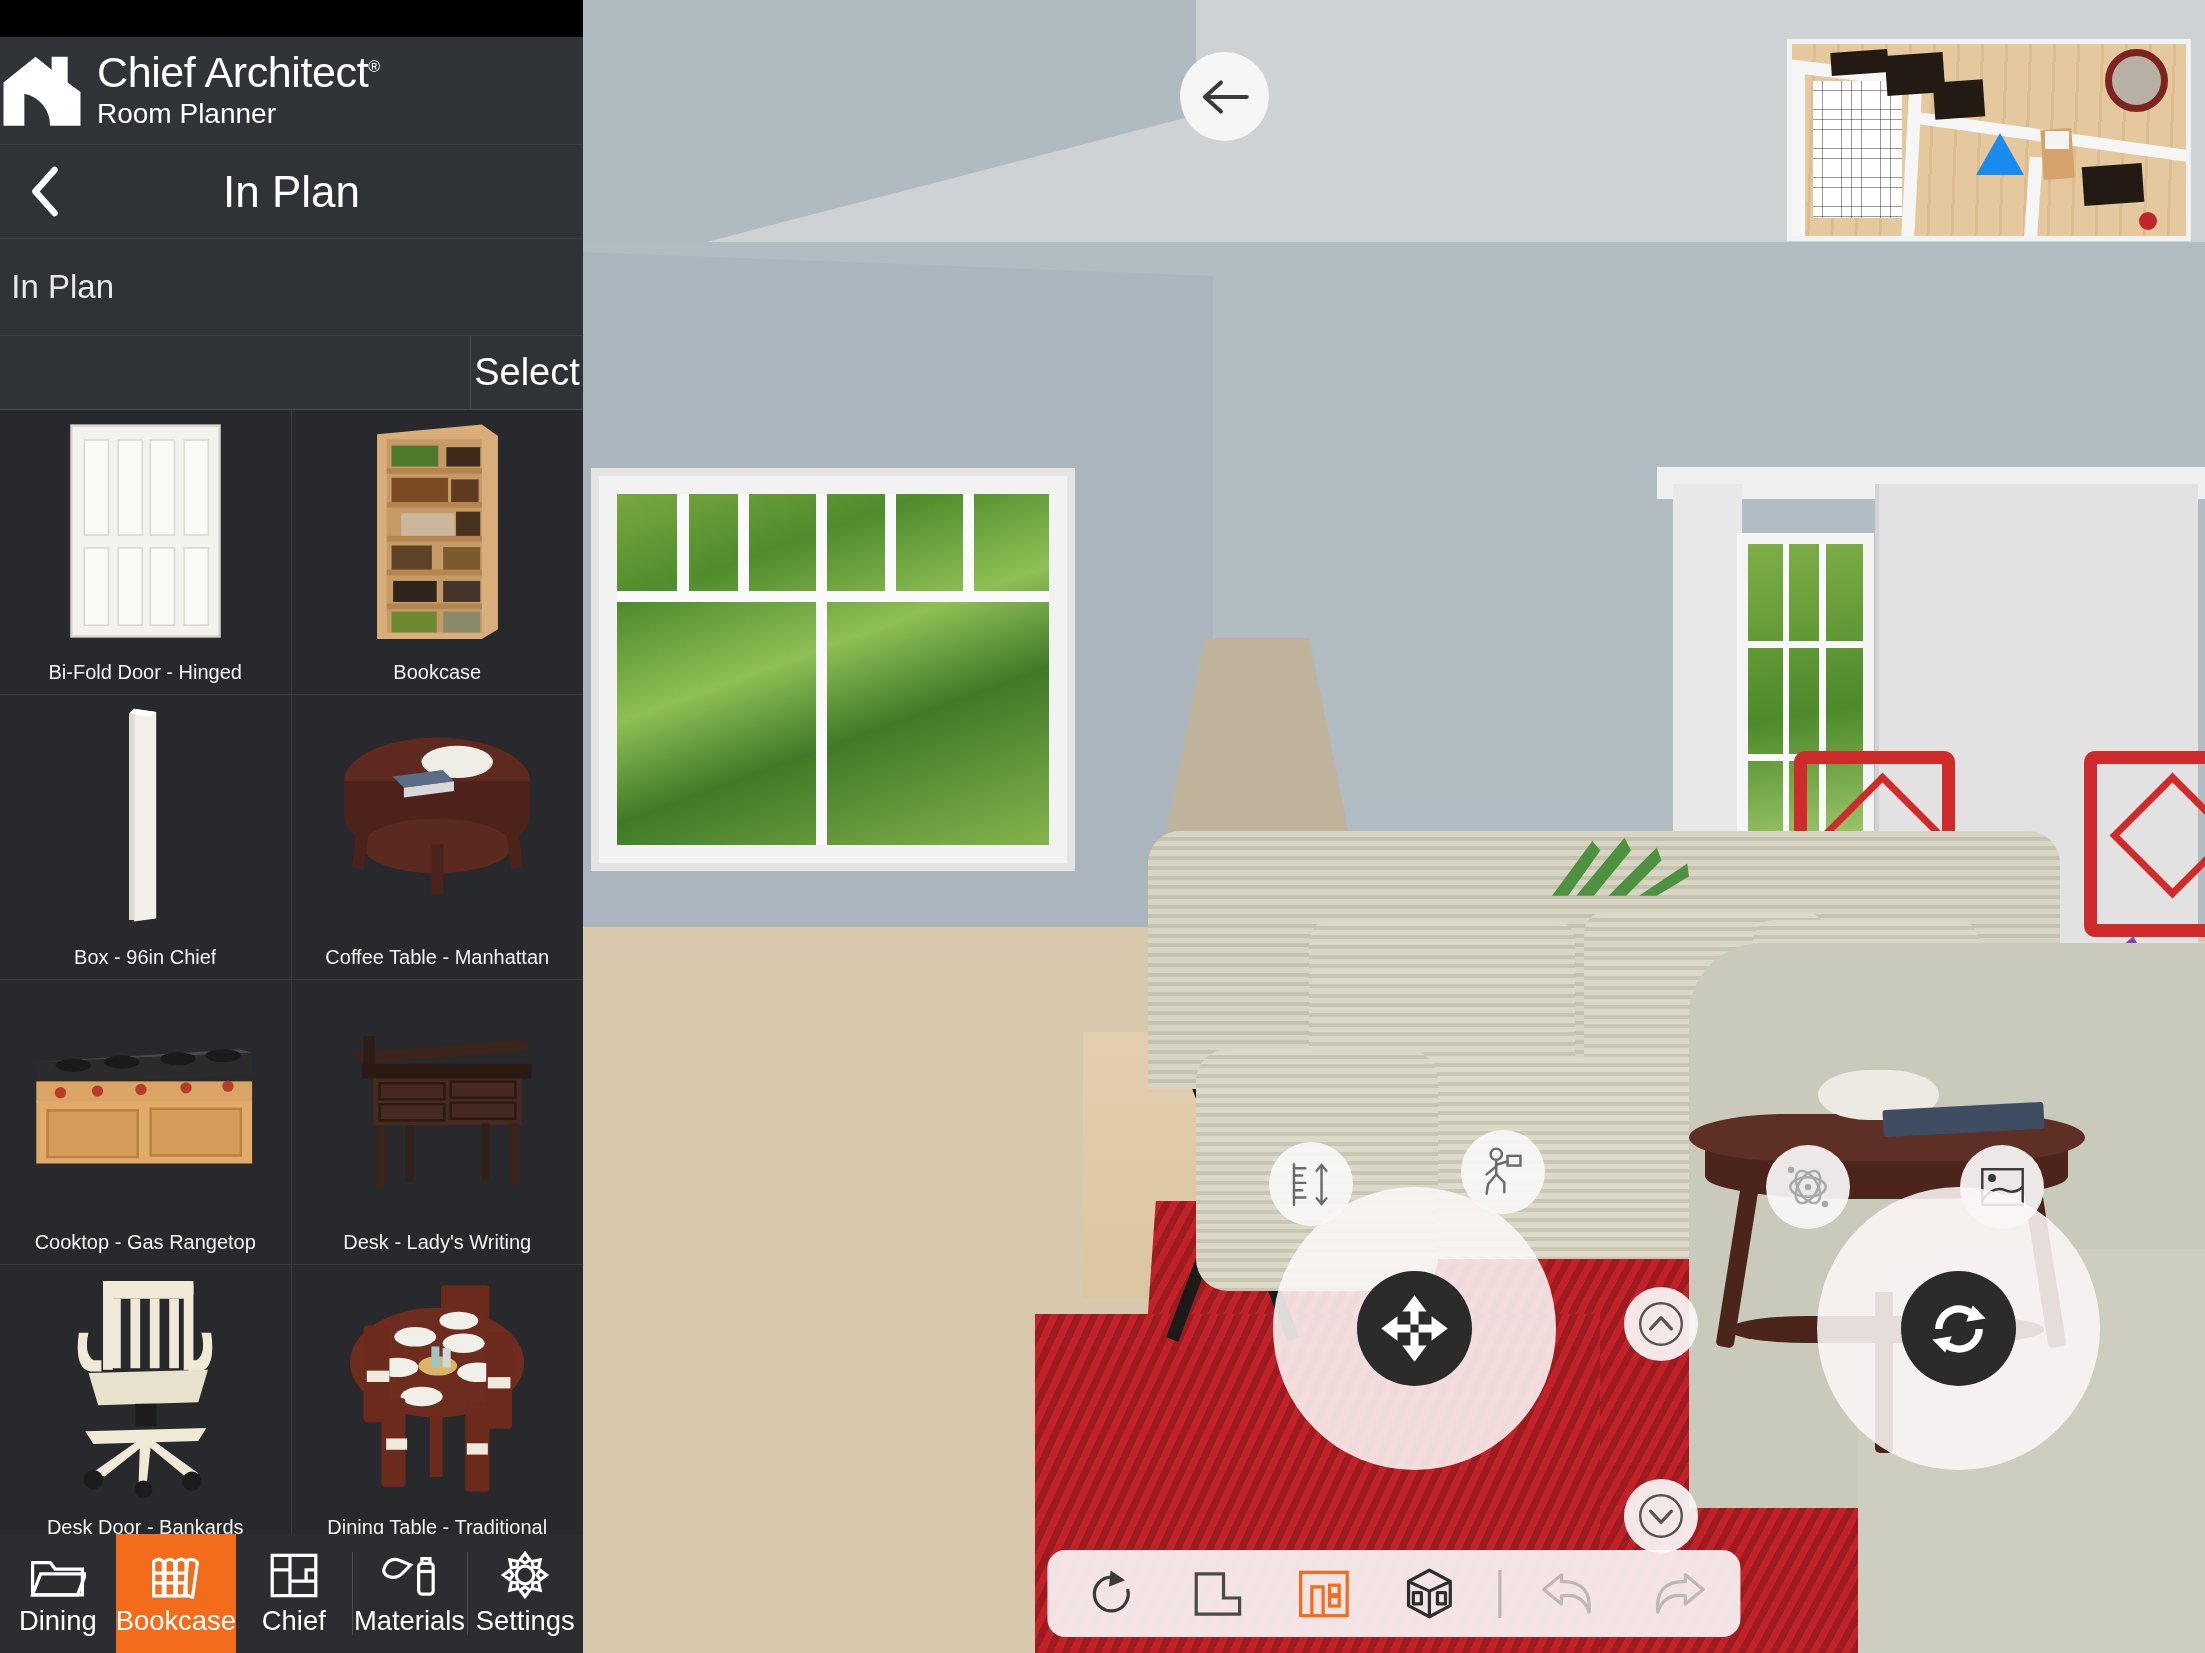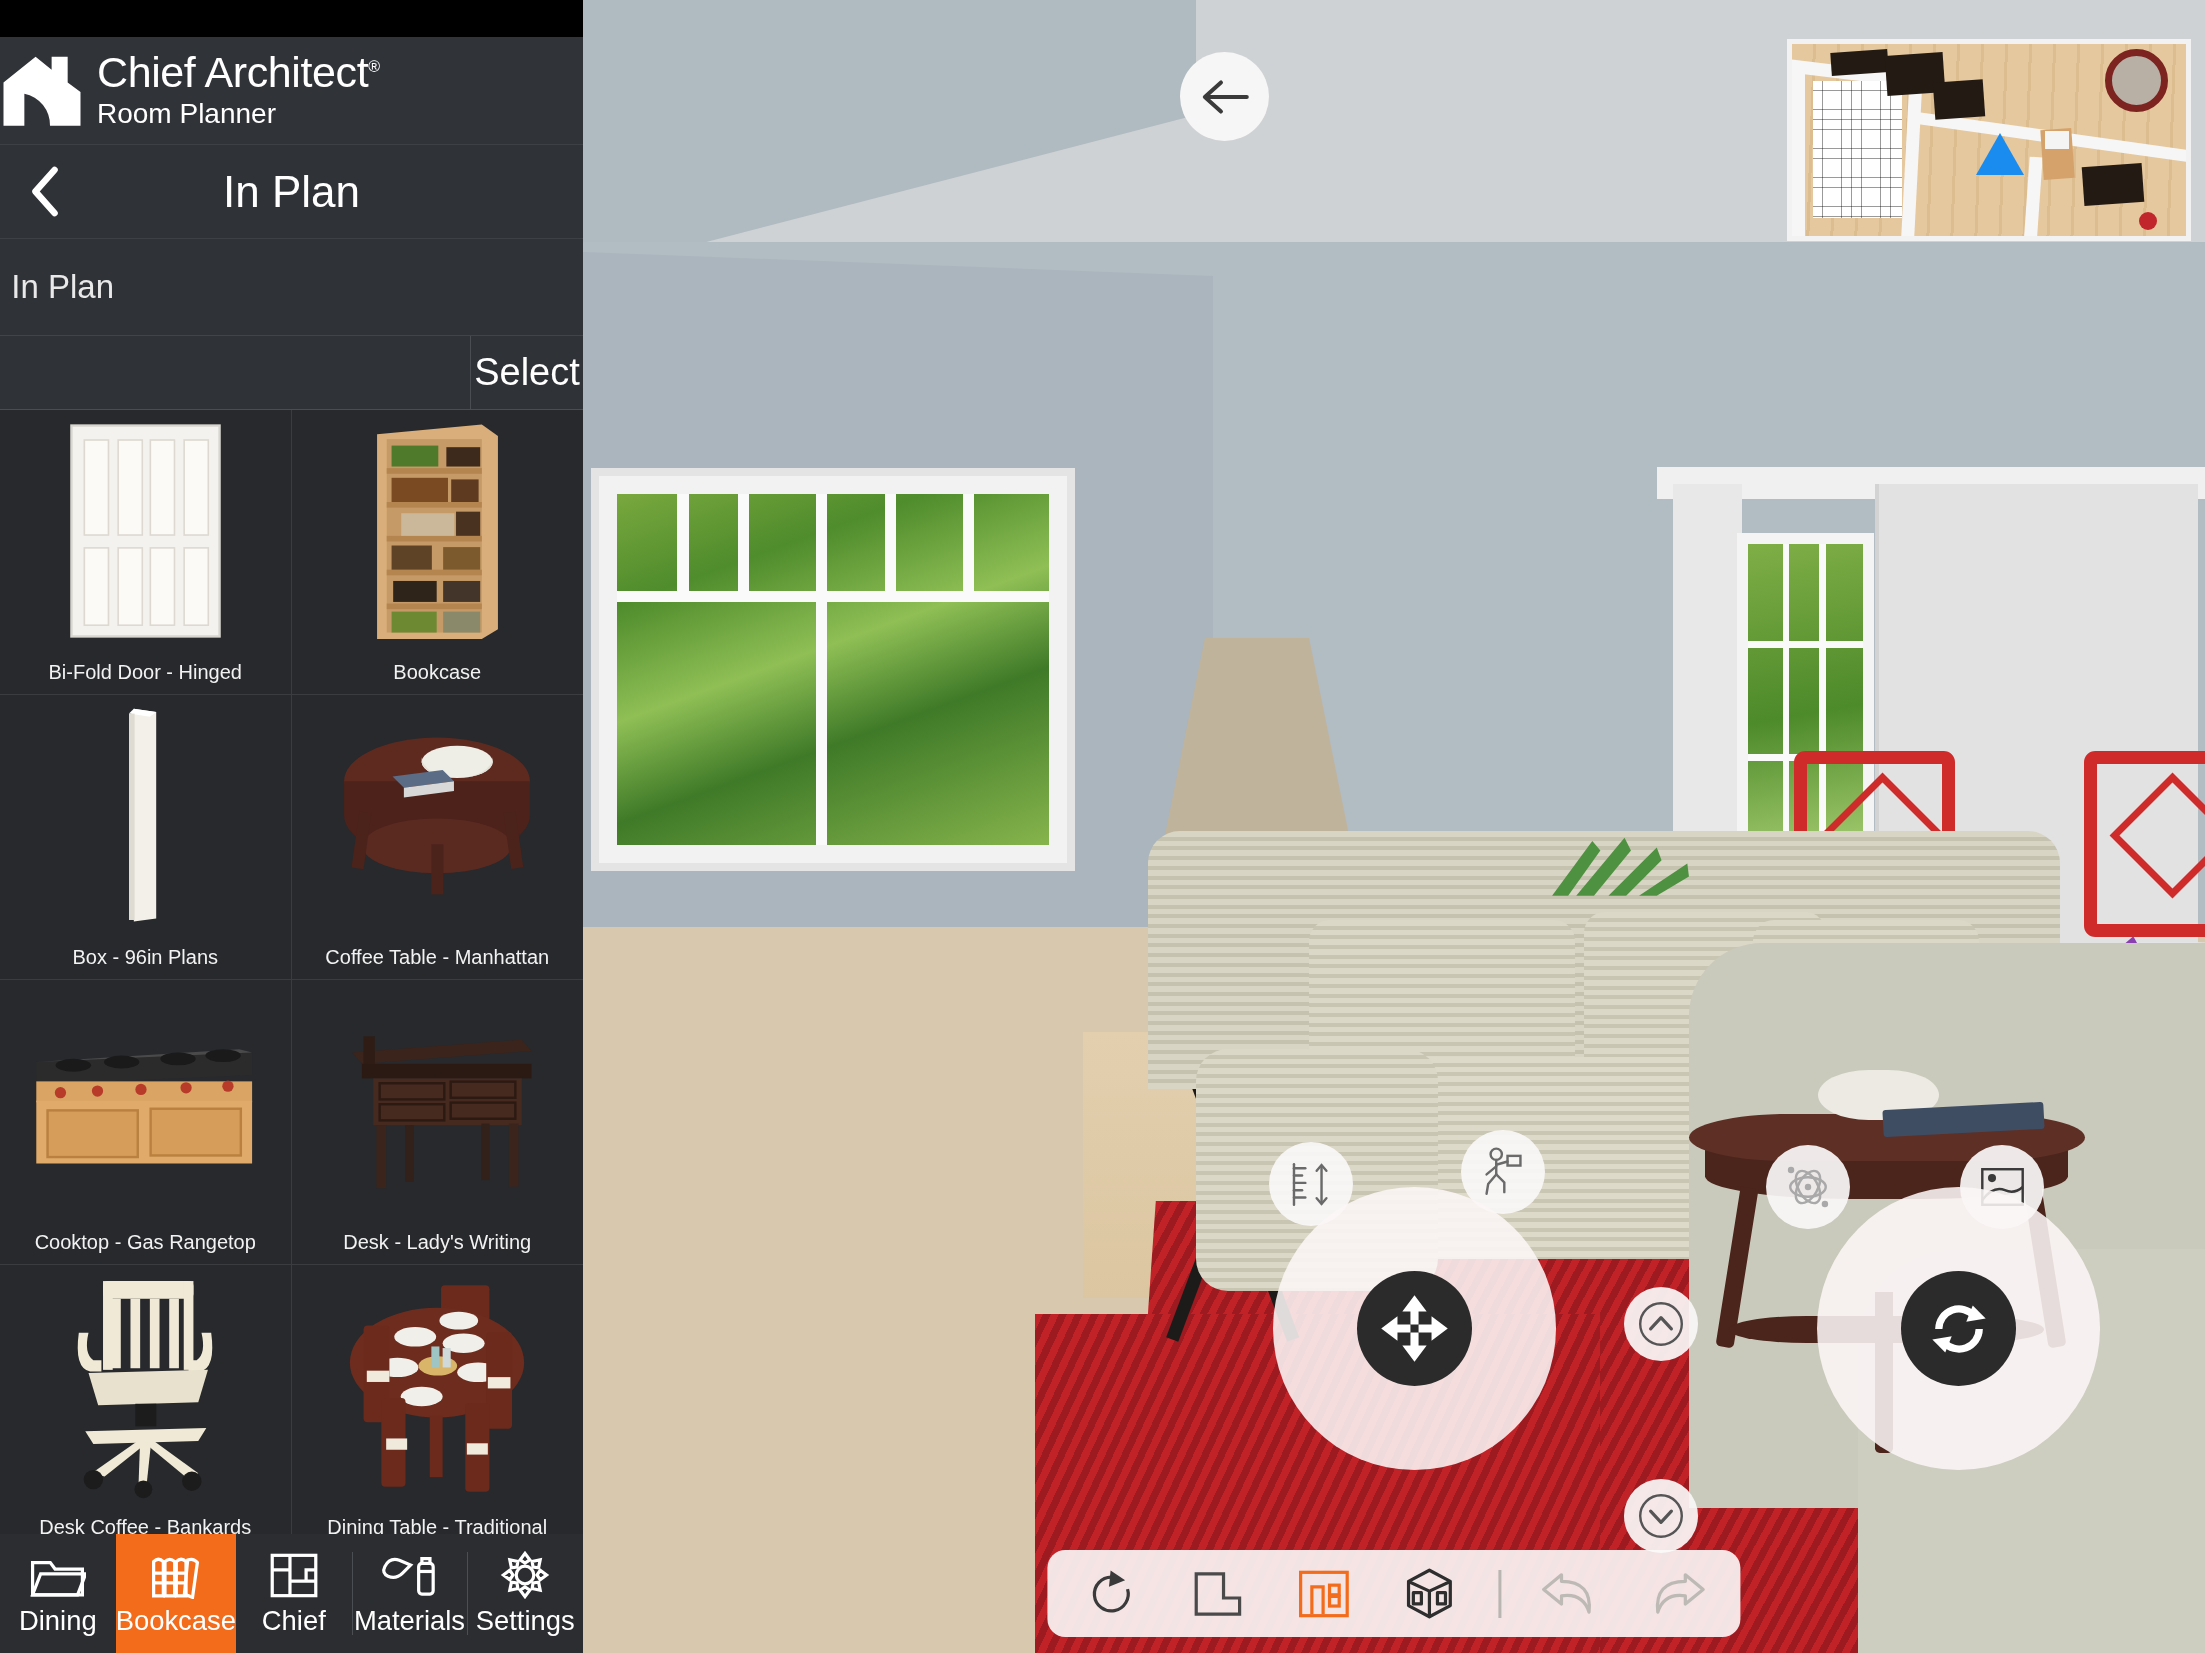--- a/index.html
+++ b/index.html
@@ -289,21 +289,21 @@
       </div>
 
       <div class="cell">
         <div class="thumb">
           <svg width="48" height="226" viewBox="0 0 60 280">
             <polygon points="16,6 44,10 44,268 16,272" fill="#f2f0e8"></polygon>
             <polygon points="16,6 44,10 36,16 10,12" fill="#ffffff"></polygon>
             <rect x="10" y="12" width="7" height="258" fill="#dedbd2"></rect>
           </svg>
         </div>
-        <div class="cell-label">Box - 96in Plans</div>
+        <div class="cell-label">Box - 96in Chief</div>
       </div>
 
       <div class="cell">
         <div class="thumb">
           <svg width="202" height="186" viewBox="0 0 250 230">
             <ellipse cx="125" cy="72" rx="115" ry="54" fill="#5e2a20"></ellipse>
             <path d="M10 72 v42 a115 54 0 0 0 230 0 V72 Z" fill="#4d221a"></path>
             <ellipse cx="125" cy="152" rx="92" ry="34" fill="#5a2a20"></ellipse>
             <rect x="24" y="110" width="15" height="70" fill="#4b231b" transform="rotate(8 31 145)"></rect>
             <rect x="212" y="110" width="15" height="70" fill="#4b231b" transform="rotate(-8 219 145)"></rect>
@@ -388,21 +388,21 @@
               <polygon points="104,206 118,206 176,248 162,254"></polygon>
               <polygon points="104,206 118,206 112,262 102,262"></polygon>
             </g>
             <g fill="#1c1c1c">
               <circle cx="46" cy="256" r="12"></circle>
                 <circle cx="168" cy="258" r="12"></circle>
                 <circle cx="108" cy="268" r="11"></circle>
             </g>
           </svg>
         </div>
-        <div class="cell-label">Desk Coffee - Bankards</div>
+        <div class="cell-label">Desk Door - Bankards</div>
       </div>
 
       <div class="cell">
         <div class="thumb">
           <svg width="234" height="218" viewBox="0 0 290 270">
             <rect x="150" y="10" width="60" height="50" rx="5" fill="#6b2a1c"></rect>
             <ellipse cx="145" cy="106" rx="108" ry="68" fill="#6e2c1e"></ellipse>
             <g fill="#f0efe9">
               <ellipse cx="118" cy="74" rx="26" ry="12"></ellipse>
                 <ellipse cx="178" cy="82" rx="26" ry="12"></ellipse>

